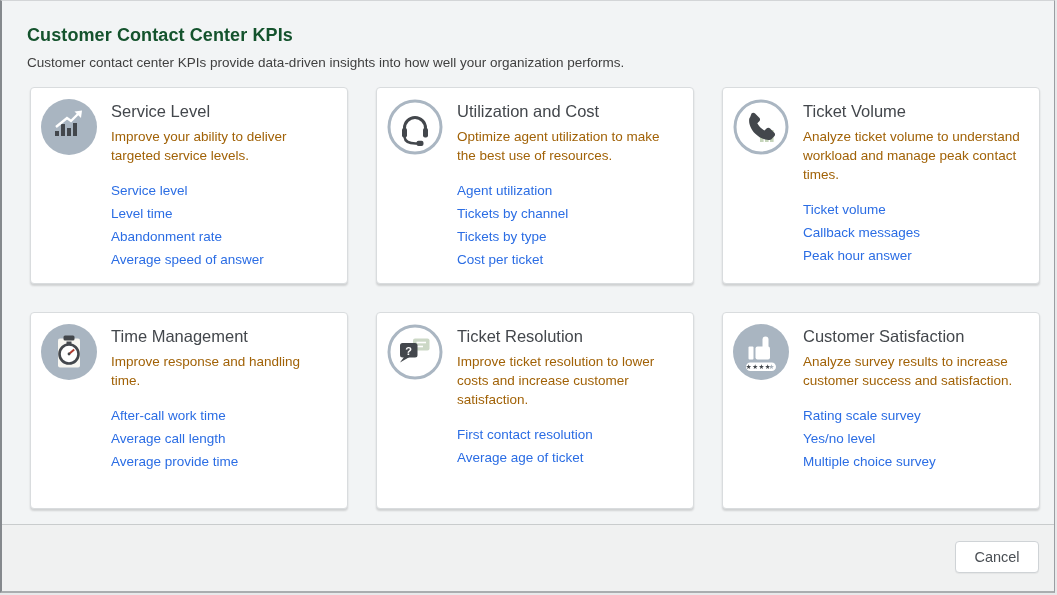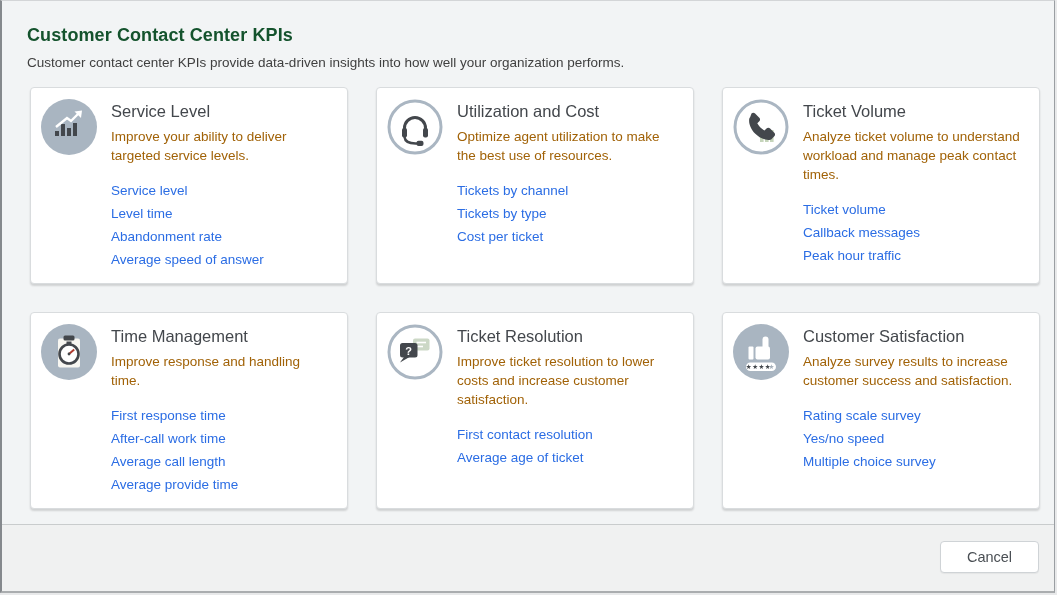--- a/index.html
+++ b/index.html
@@ -33,21 +33,21 @@
   .links{margin-top:19px;}
   .kpi-link{
     display:block;font-size:13.5px;line-height:14px;margin-bottom:9px;
     color:#2b6de4;text-decoration:none;cursor:pointer;
   }
   .footer{
     position:absolute;left:0;right:0;bottom:0;height:66px;
     background:#f0f1f1;border-top:1px solid #c9cccd;
   }
   .cancel-btn{
-    position:absolute;right:15px;top:16px;width:99px;height:32px;
+    position:absolute;right:15px;top:16px;width:84px;height:32px;
     background:#fff;border:1px solid #cfd3d6;border-radius:4px;
     font-family:"Liberation Sans","DejaVu Sans",sans-serif;
     font-size:14.5px;color:#4a4f54;cursor:pointer;box-shadow:0 1px 1px rgba(0,0,0,.05);
   }
 </style>
 </head>
 <body>
 
 <div class="window">
   <div class="content">
@@ -90,20 +90,21 @@
             <rect x="15" y="29" width="5" height="9.5" rx="2" fill="#43474c"></rect>
             <rect x="36" y="29" width="5" height="9.5" rx="2" fill="#43474c"></rect>
             <path d="M17.5 38 c0.5 4.5 5.5 6.5 11 6.5 h2" stroke="#43474c" stroke-width="2.4" fill="none" stroke-linecap="round"></path>
             <rect x="29.5" y="41.8" width="7" height="5.2" rx="2" fill="#43474c"></rect>
           </svg>
         </div>
         <div class="text-col">
           <div class="card-title">Utilization and Cost</div>
           <div class="card-desc">Optimize agent utilization to make the best use of resources.</div>
           <div class="links">
+            <a class="kpi-link">Agent utilization</a>
             <a class="kpi-link">Tickets by channel</a>
             <a class="kpi-link">Tickets by type</a>
             <a class="kpi-link">Cost per ticket</a>
           </div>
         </div>
       </div>
 
       <div class="card">
         <div class="icon-wrap">
           <svg viewBox="0 0 56 56" width="56" height="56">
@@ -115,42 +116,41 @@
             </g>
             <path d="M18.5 14.5 c1-1 2.6-1 3.6 0 l4.2 4.2 c1 1 1 2.6 0 3.6 l-2 2 c1.6 3.1 4.1 5.6 7.2 7.2 l2-2 c1-1 2.6-1 3.6 0 l4.2 4.2 c1 1 1 2.6 0 3.6 l-2.6 2.6 c-2.2 2.2-10.3 0.9-16.4-5.2 s-7.4-14.2-5.2-16.4 z" fill="#43474c"></path>
           </svg>
         </div>
         <div class="text-col">
           <div class="card-title">Ticket Volume</div>
           <div class="card-desc">Analyze ticket volume to understand workload and manage peak contact times.</div>
           <div class="links">
             <a class="kpi-link">Ticket volume</a>
             <a class="kpi-link">Callback messages</a>
-            <a class="kpi-link">Peak hour traffic</a>
+            <a class="kpi-link">Peak hour answer</a>
           </div>
         </div>
       </div>
 
       <div class="card">
         <div class="icon-wrap">
           <svg viewBox="0 0 56 56" width="56" height="56">
             <circle cx="28" cy="28" r="28" fill="#a9b5c1"></circle>
             <rect x="17" y="14.5" width="22" height="29" rx="2" fill="#f7f6f1"></rect>
             <rect x="22.5" y="11.5" width="11" height="5" rx="1.5" fill="#43474c"></rect>
             <rect x="25.5" y="17.5" width="5" height="3.5" fill="#43474c"></rect>
             <circle cx="28" cy="30" r="9.5" fill="#ffffff" stroke="#43474c" stroke-width="2.6"></circle>
             <line x1="28" y1="30" x2="33.2" y2="25.6" stroke="#b03a2e" stroke-width="2"></line>
             <circle cx="28" cy="30" r="1.4" fill="#43474c"></circle>
           </svg>
         </div>
         <div class="text-col">
           <div class="card-title">Time Management</div>
           <div class="card-desc">Improve response and handling time.</div>
           <div class="links">
-            <a class="kpi-link">First response time</a>
             <a class="kpi-link">After-call work time</a>
             <a class="kpi-link">Average call length</a>
             <a class="kpi-link">Average provide time</a>
           </div>
         </div>
       </div>
 
       <div class="card">
         <div class="icon-wrap">
           <svg viewBox="0 0 56 56" width="56" height="56">
@@ -187,21 +187,21 @@
             <rect x="13" y="38.5" width="30" height="8.5" rx="4.25" fill="#ffffff"></rect>
             <text x="25.5" y="45" font-size="6.5" fill="#43474c" text-anchor="middle" letter-spacing="0.5" font-family="DejaVu Sans, sans-serif">★★★★</text>
             <text x="38.5" y="45" font-size="6.5" fill="#a6b0ba" text-anchor="middle" font-family="DejaVu Sans, sans-serif">★</text>
           </svg>
         </div>
         <div class="text-col">
           <div class="card-title">Customer Satisfaction</div>
           <div class="card-desc">Analyze survey results to increase customer success and satisfaction.</div>
           <div class="links">
             <a class="kpi-link">Rating scale survey</a>
-            <a class="kpi-link">Yes/no speed</a>
+            <a class="kpi-link">Yes/no level</a>
             <a class="kpi-link">Multiple choice survey</a>
           </div>
         </div>
       </div>
 
     </div>
   </div>
 
   <div class="footer">
     <button class="cancel-btn">Cancel</button>

